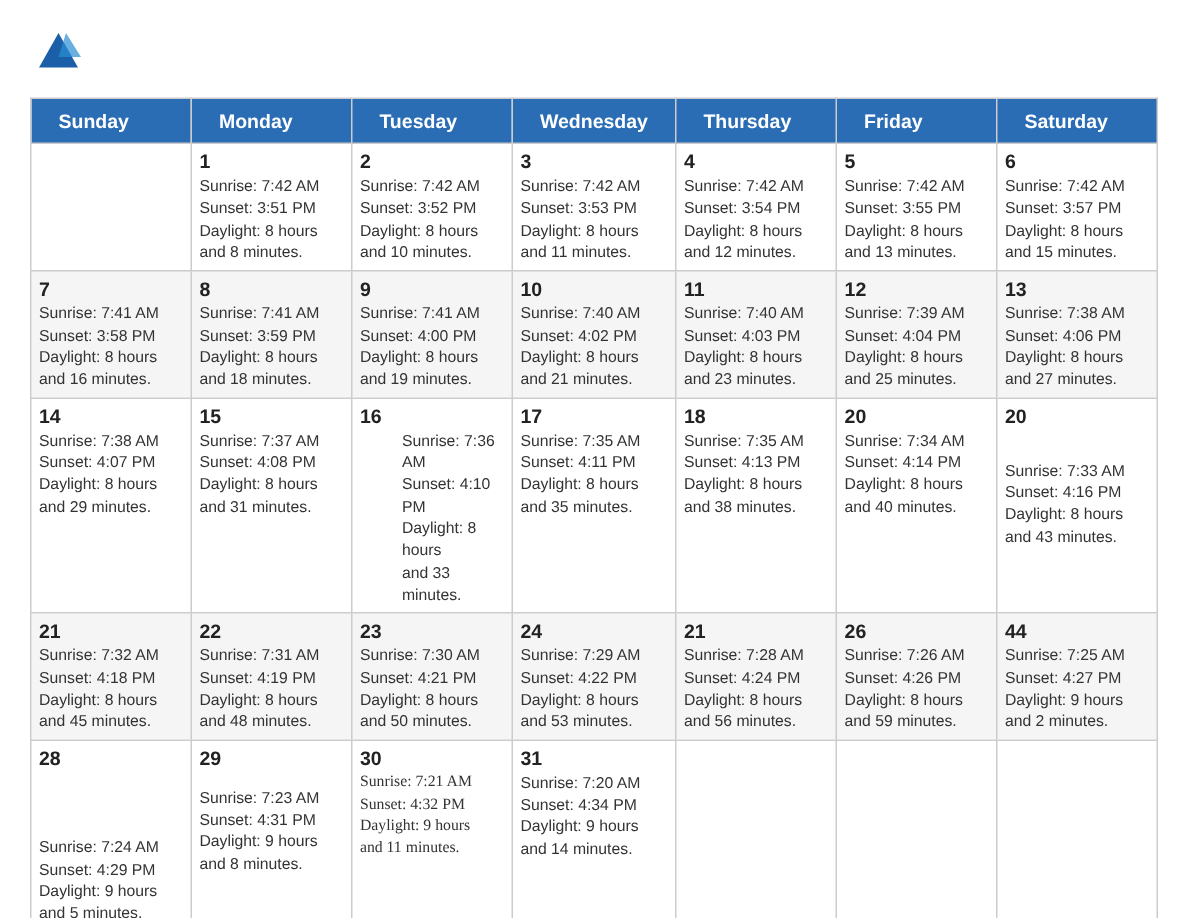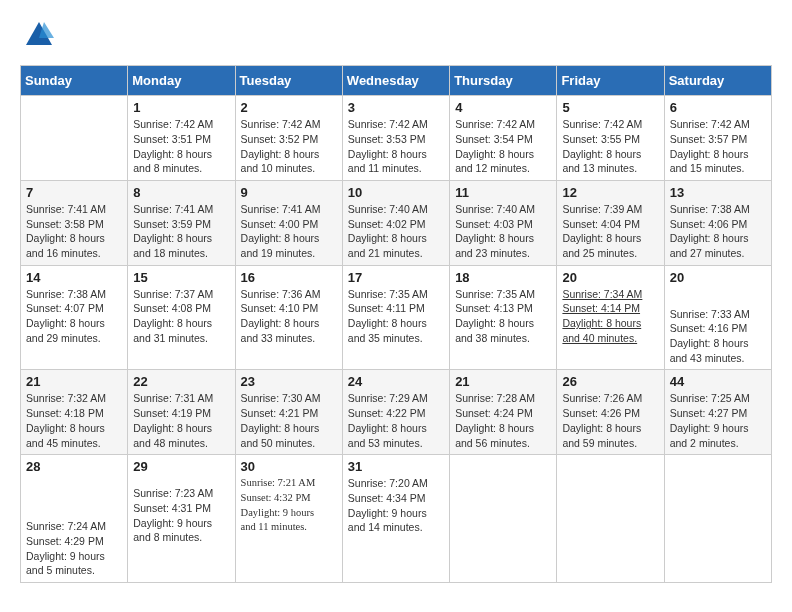--- a/index.html
+++ b/index.html
@@ -45,21 +45,21 @@
       color: #555;
     }
     table {
       width: 100%;
       border-collapse: collapse;
       font-size: 11px;
     }
     thead tr th {
       background-color: #2a6db5;
       color: #fff;
-      padding: 7px 4px;
+      padding: 7px 18px;
       text-align: left;
       font-size: 13px;
       font-weight: bold;
       border: 1px solid #ccc;
     }
     tbody tr td {
       border: 1px solid #ccc;
       vertical-align: top;
       padding: 4px 5px;
       width: 14.28%;
@@ -229,42 +229,42 @@
         </td>
         <td>
           <span class="day-number">15</span>
           <div class="day-info" style="white-space: pre-line;">Sunrise: 7:37 AM
 Sunset: 4:08 PM
 Daylight: 8 hours
 and 31 minutes.</div>
         </td>
         <td>
           <span class="day-number">16</span>
-          <div class="day-info" style="white-space: pre-line;">Sunrise: 7:36 AM
+          <div class="day-info" style="white-space: pre-line; margin-left: 28px;">Sunrise: 7:36 AM
 Sunset: 4:10 PM
 Daylight: 8 hours
 and 33 minutes.</div>
         </td>
         <td>
           <span class="day-number">17</span>
           <div class="day-info" style="white-space: pre-line;">Sunrise: 7:35 AM
 Sunset: 4:11 PM
 Daylight: 8 hours
 and 35 minutes.</div>
         </td>
         <td>
           <span class="day-number">18</span>
           <div class="day-info" style="white-space: pre-line;">Sunrise: 7:35 AM
 Sunset: 4:13 PM
 Daylight: 8 hours
 and 38 minutes.</div>
         </td>
         <td>
           <span class="day-number">20</span>
-          <div class="day-info" style="white-space: pre-line; text-decoration: underline;">Sunrise: 7:34 AM
+          <div class="day-info" style="white-space: pre-line;">Sunrise: 7:34 AM
 Sunset: 4:14 PM
 Daylight: 8 hours
 and 40 minutes.</div>
         </td>
         <td>
           <span class="day-number">20</span>
           <div class="day-info" style="white-space: pre-line; margin-top: 22px;">Sunrise: 7:33 AM
 Sunset: 4:16 PM
 Daylight: 8 hours
 and 43 minutes.</div>

